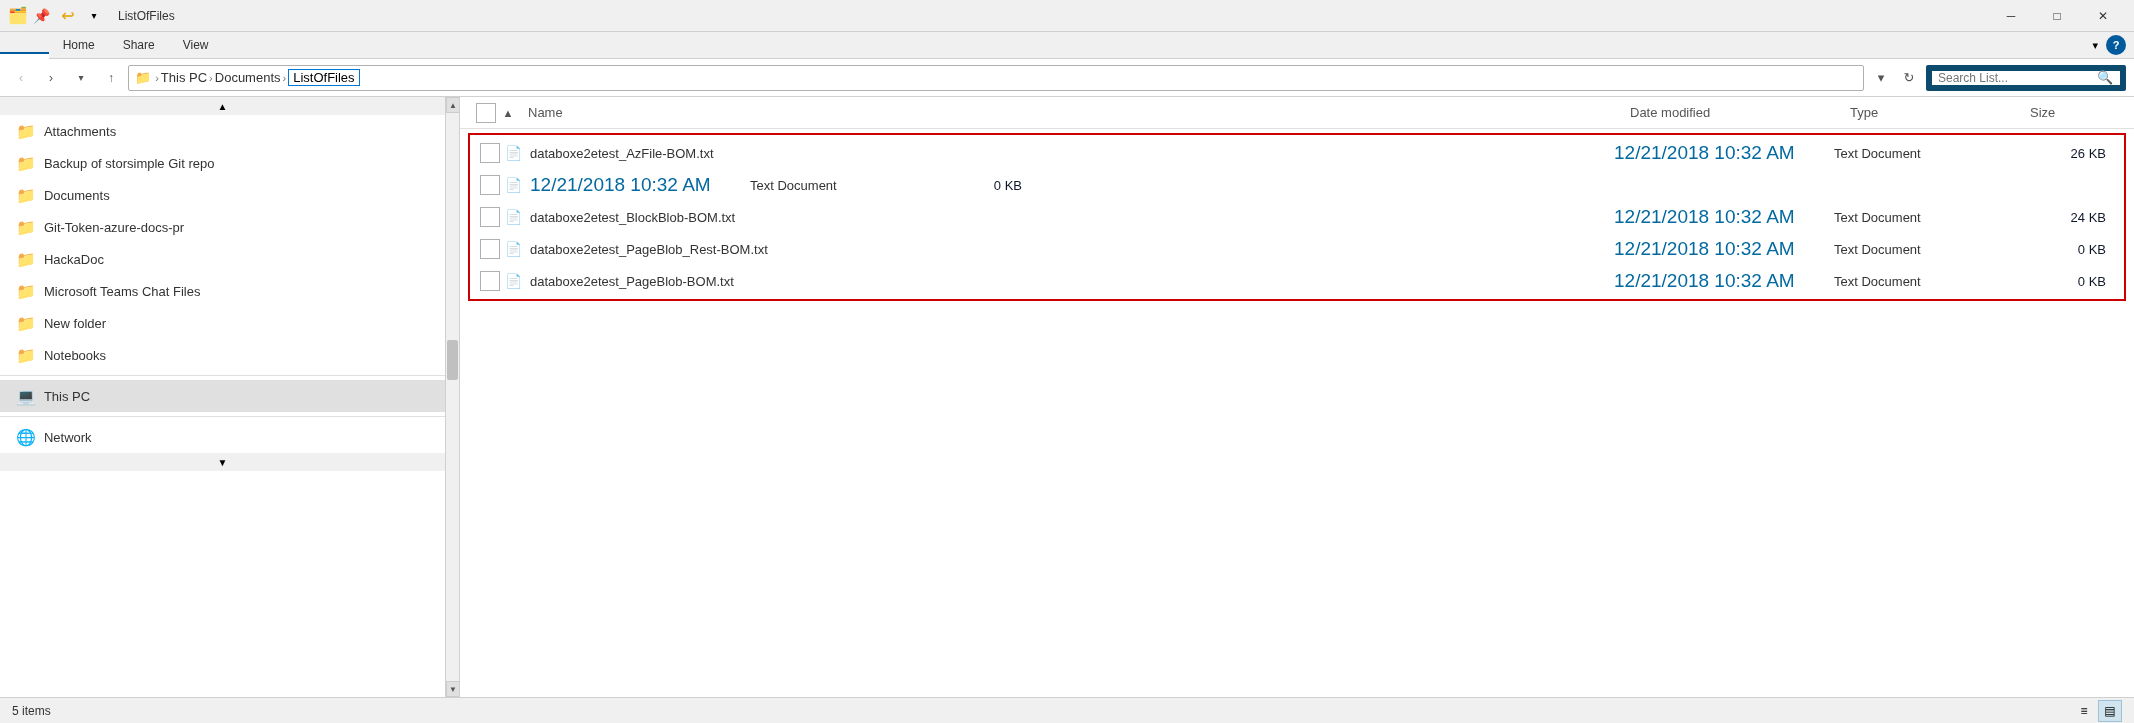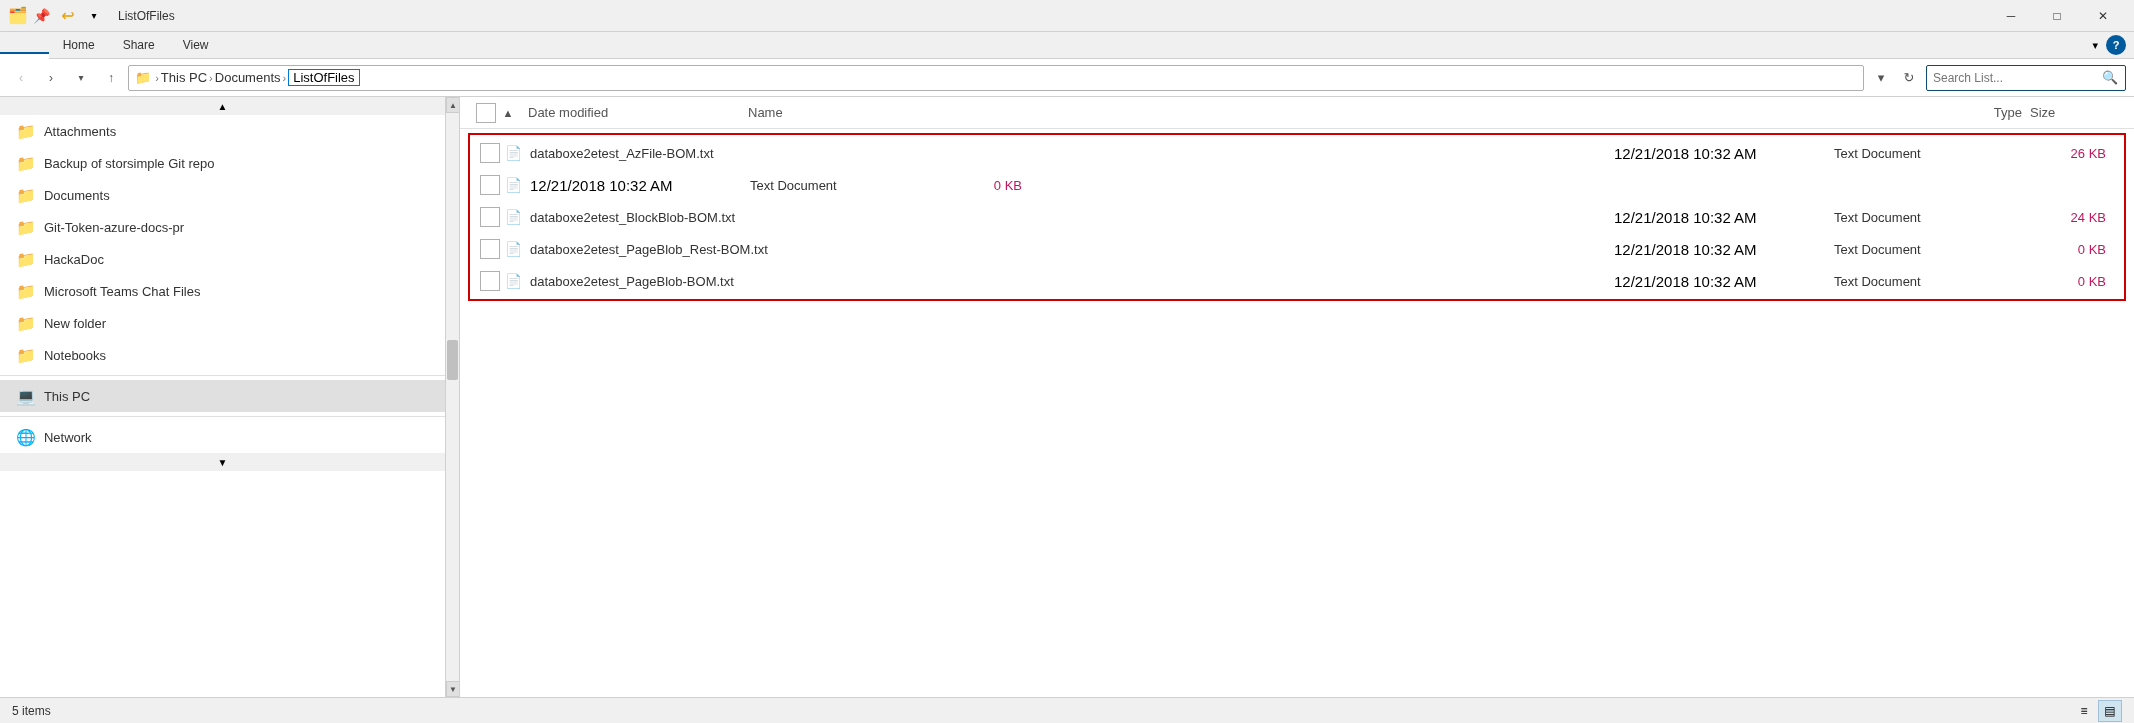--- a/index.html
+++ b/index.html
@@ -216,21 +216,21 @@
       font-size: 13px;
       color: #555;
       border: 1px solid transparent;
       background: transparent;
     }
     .search-bar {
       display: flex;
       align-items: center;
       width: 200px;
       height: 26px;
-      border: 1px solid #0c4a6e;
+      border: 6px solid #0c4a6e;
       border-radius: 2px;
       padding: 0 6px;
       background: #fff;
       gap: 4px;
     }
     .search-input {
       flex: 1;
       border: none;
       outline: none;
       font-size: 12px;
@@ -321,21 +321,21 @@
     .col-checkbox {
       width: 20px;
       height: 20px;
       border: 1px solid #b0b0b0;
       margin-right: 4px;
       flex-shrink: 0;
       background: #fff;
     }
     .col-name { flex: 1; }
     .col-date { width: 220px; flex-shrink: 0; }
-    .col-type { width: 180px; flex-shrink: 0; justify-content: flex-end; }
+    .col-type { width: 180px; flex-shrink: 0; }
     .col-size { width: 100px; flex-shrink: 0; text-align: right; }
 
     .file-list-body {
       flex: 1;
       overflow-y: auto;
       background: #fff;
     }
 
     
     .selection-box {
@@ -372,23 +372,23 @@
       color: #808080;
     }
     .file-name {
       flex: 1;
       font-size: 13px;
       color: #333;
       white-space: nowrap;
       overflow: hidden;
       text-overflow: ellipsis;
     }
-    .file-date { width: 220px; font-size: 15px; color: #000000; flex-shrink: 0; }
+    .file-date { width: 220px; font-size: 19px; color: #0369a1; flex-shrink: 0; }
     .file-type { width: 180px; font-size: 13px; color: #333; flex-shrink: 0; }
-    .file-size { width: 100px; font-size: 13px; color: #be185d; flex-shrink: 0; text-align: right; padding-right: 8px; }
+    .file-size { width: 100px; font-size: 13px; color: #0f172a; flex-shrink: 0; text-align: right; padding-right: 8px; }
 
     
     .status-bar {
       display: flex;
       align-items: center;
       height: 26px;
       background: #f0f0f0;
       border-top: 1px solid #d0d0d0;
       padding: 0 12px;
       flex-shrink: 0;
@@ -599,25 +599,25 @@
   </div>
 
   <div class="file-pane">
 
     <div class="file-list-header">
       <div style="display:flex;align-items:center;padding-left:8px;">
         <div class="col-checkbox"></div>
       </div>
 
       <div class="sort-indicator" style="width:16px; display:flex;align-items:center;justify-content:center;">▲</div>
+      <div class="col-header col-name">
+        <span>Name</span>
+      </div>
       <div class="col-header col-date">
         <span>Date modified</span>
-      </div>
-      <div class="col-header col-name">
-        <span>Name</span>
       </div>
       <div class="col-header col-type">
         <span>Type</span>
       </div>
       <div class="col-header col-size">
         <span>Size</span>
       </div>
     </div>
 
     <div class="file-list-body">

